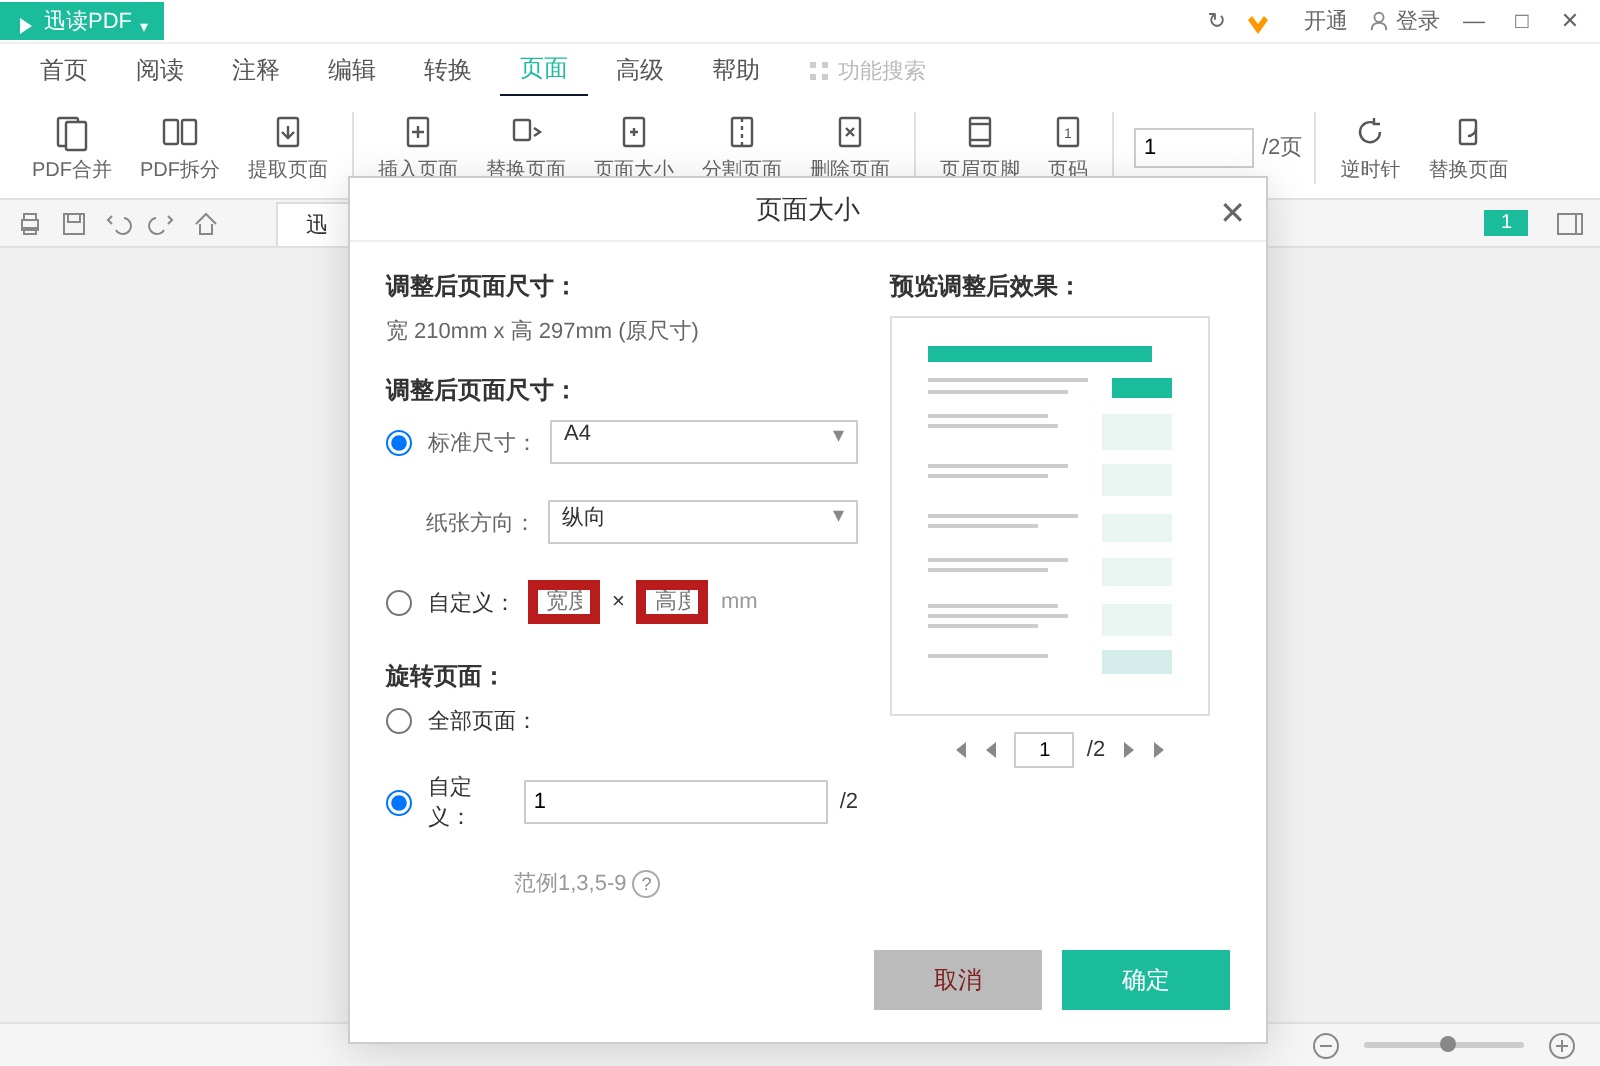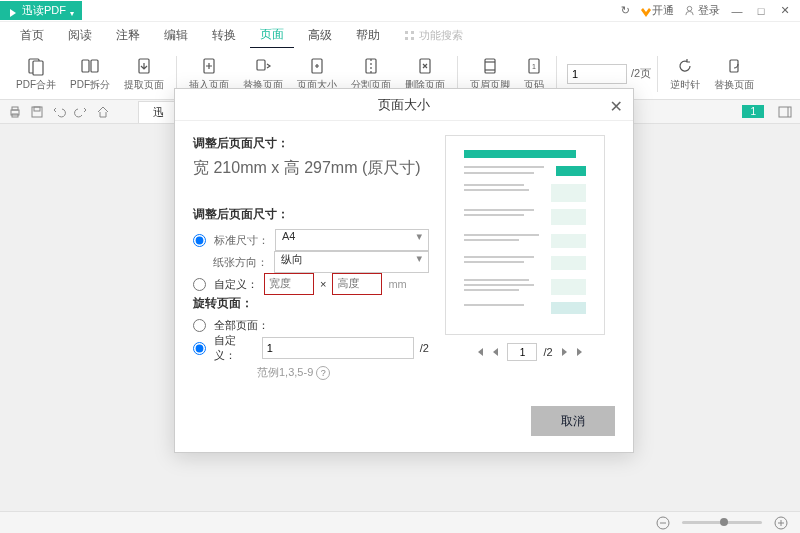--- a/index.html
+++ b/index.html
@@ -4,21 +4,21 @@
   <style>
     * { margin: 0; padding: 0; box-sizing: border-box; font-family: "Microsoft YaHei", sans-serif; }
     body { width: 800px; height: 533px; background: #fff; overflow: hidden; font-size: 12px; color: #333; position: relative; }
     
     
     .titlebar { height: 22px; background: #fff; display: flex; align-items: center; border-bottom: 1px solid #eee; }
     .app-badge { background: #1abc9c; color: #fff; padding: 2px 8px; font-size: 11px; display: flex; align-items: flex-end; gap: 4px; }
     .app-badge svg { width: 10px; height: 10px; }
     .titlebar-right { margin-left: auto; display: flex; align-items: center; gap: 10px; padding-right: 8px; }
     .titlebar-right span { font-size: 11px; color: #666; cursor: pointer; }
-    .kaitong { color: #ff9800; display: flex; align-items: flex-end; gap: 0; }
+    .kaitong { color: #ff9800; display: flex; align-items: flex-end; gap: 17px; }
     .kaitong svg { width: 12px; height: 12px; }
     .winbtn { width: 14px; height: 14px; display: flex; align-items: center; justify-content: center; cursor: pointer; }
     
     
     .menubar { height: 26px; display: flex; align-items: center; padding: 0 10px; gap: 4px; }
     .menubar-item { padding: 4px 10px; font-size: 12px; color: #555; cursor: pointer; }
     .menubar-item.active { color: #1abc9c; border-bottom: 1px solid #0f172a; }
     .func-search { margin-left: 10px; color: #bbb; font-size: 11px; display: flex; align-items: center; gap: 4px; }
     
     
@@ -48,41 +48,41 @@
     .zoom-thumb { width: 8px; height: 8px; background: #888; border-radius: 50%; position: absolute; top: -3px; left: 38px; }
     
     
     .dialog { position: absolute; left: 174px; top: 88px; width: 460px; background: #fff; border: 1px solid #ccc; box-shadow: 0 4px 20px rgba(0,0,0,0.15); z-index: 100; }
     .dialog-title { height: 32px; display: flex; align-items: center; justify-content: center; border-bottom: 1px solid #eee; font-size: 13px; position: relative; }
     .dialog-close { position: absolute; right: 10px; top: 8px; cursor: pointer; font-size: 16px; color: #666; }
     .dialog-body { padding: 14px 18px; display: flex; gap: 16px; }
     .dialog-left { flex: 1; }
     .dialog-right { width: 170px; }
     .dlg-label { font-size: 12px; font-weight: bold; color: #333; margin-bottom: 6px; }
-    .dlg-text { font-size: 16px; color: #666; margin-bottom: 27px; }
-    .dlg-row { display: flex; align-items: center; gap: 6px; margin-bottom: 0; font-size: 11px; }
+    .dlg-text { font-size: 11px; color: #666; margin-bottom: 14px; }
+    .dlg-row { display: flex; align-items: center; gap: 6px; margin-bottom: 18px; font-size: 11px; }
     .dlg-row input[type="radio"] { margin-right: 2px; }
     .dlg-sublabel { width: 60px; text-align: right; color: #666; font-size: 11px; }
     .dlg-select { flex: 1; height: 22px; border: 1px solid #ccc; padding: 0 6px; font-size: 11px; background: #fff; position: relative; }
     .dlg-select::after { content: "▾"; position: absolute; right: 6px; color: #888; }
-    .dlg-input { width: 50px; height: 22px; border: 1px solid #b91c1c; padding: 0 4px; font-size: 11px; font-family: Liberation Mono, monospace; }
+    .dlg-input { width: 36px; height: 22px; border: 5px solid #b91c1c; padding: 0 4px; font-size: 11px; }
     .dlg-input-wide { flex: 1; height: 22px; border: 1px solid #ccc; padding: 0 4px; font-size: 11px; }
     .dlg-hint { font-size: 11px; color: #999; margin-left: 64px; margin-top: 2px; }
     .hint-q { display: inline-block; width: 14px; height: 14px; border: 1px solid #aaa; border-radius: 50%; font-size: 9px; line-height: 12px; text-align: center; color: #888; }
     .preview-box { width: 160px; height: 200px; border: 1px solid #ddd; background: #fff; padding: 8px; margin-bottom: 8px; }
     .preview-content { width: 100%; height: 100%; position: relative; }
     .pv-bar { position: absolute; background: #1abc9c; height: 8px; top: 6px; left: 10px; right: 20px; }
     .pv-line { position: absolute; background: #ccc; height: 2px; left: 10px; }
     .pv-block { position: absolute; background: #e8f5f0; }
     .preview-nav { display: flex; align-items: center; justify-content: center; gap: 6px; font-size: 11px; }
     .preview-nav svg { width: 10px; height: 10px; fill: #888; cursor: pointer; }
     .preview-nav input { width: 30px; height: 18px; border: 1px solid #ccc; text-align: center; font-size: 10px; }
     .dialog-footer { padding: 12px 18px 16px; display: flex; justify-content: flex-end; gap: 10px; }
     .btn { width: 84px; height: 30px; border: none; font-size: 12px; cursor: pointer; }
-    .btn-cancel { background: #bbb; color: #0f172a; }
+    .btn-cancel { background: #bbb; color: #7f1d1d; }
     .btn-ok { background: #1abc9c; color: #fff; }
   </style>
 </head>
 <body>
 
 <div class="titlebar">
   <div class="app-badge">
     <svg viewBox="0 0 10 10">
         <path d="M2 1 L8 5 L2 9 Z" fill="#fff"></path>
       </svg>
@@ -314,20 +314,21 @@
         <input class="dlg-input-wide" value="1" style="">
         <span>/2</span>
       </div>
       <div class="dlg-hint">
         <span>范例1,3,5-9</span>
         <span class="hint-q">?</span>
       </div>
     </div>
 
     <div class="dialog-right">
+      <div class="dlg-label">预览调整后效果：</div>
       <div class="preview-box">
         <div class="preview-content">
           <div class="pv-bar"></div>
           <div class="pv-line" style="top:22px;width:80px;"></div>
           <div class="pv-line" style="top:28px;width:70px;"></div>
           <div class="pv-block" style="top:22px;right:10px;width:30px;height:10px;background:#1abc9c;"></div>
           <div class="pv-line" style="top:40px;width:60px;"></div>
           <div class="pv-line" style="top:45px;width:65px;"></div>
           <div class="pv-block" style="top:40px;right:10px;width:35px;height:18px;"></div>
           <div class="pv-line" style="top:65px;width:70px;"></div>
@@ -360,14 +361,15 @@
             <path d="M3 1 L8 5 L3 9"></path>
           </svg>
         <svg viewBox="0 0 10 10">
             <path d="M2 1 L7 5 L2 9 M8 1 v8"></path>
           </svg>
       </div>
     </div>
   </div>
   <div class="dialog-footer">
     <button class="btn btn-cancel">取消</button>
+    <button class="btn btn-ok">确定</button>
   </div>
 </div>
 
 </body></html>

